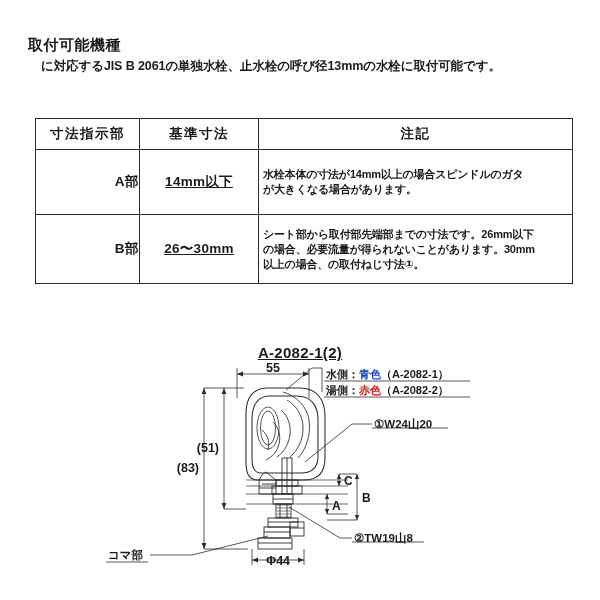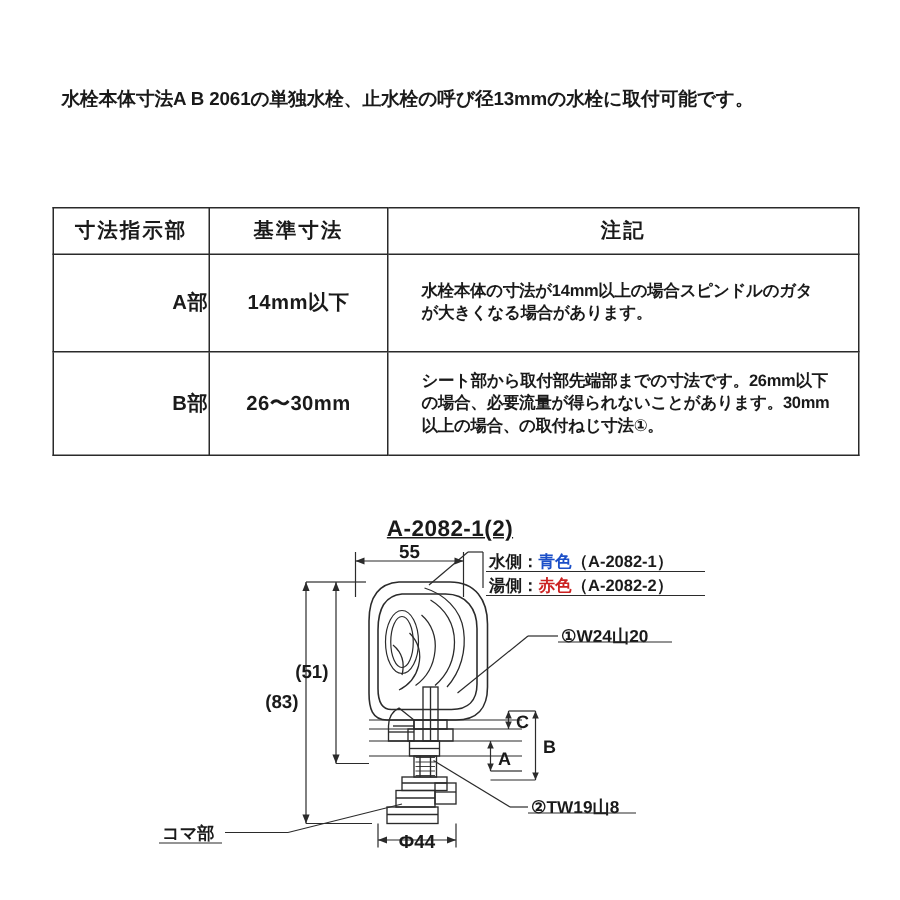--- a/index.html
+++ b/index.html
@@ -50,21 +50,20 @@
 
   
   .spec-table {
     position: absolute;
     left: 35px;
     top: 118px;
     width: 537px;
     border-collapse: collapse;
     table-layout: fixed;
     background: #fff;
-    margin-top: 20px;
   }
   .spec-table th,
   .spec-table td {
     border: 1px solid #2a2a2a;
     padding: 0;
     vertical-align: middle;
   }
   .spec-table th {
     height: 30px;
     font-size: 13.5px;
@@ -80,26 +79,27 @@
     text-align: right;
     font-size: 13.5px;
     font-weight: bold;
     letter-spacing: 0.5px;
   }
   .spec-table td.c-value {
     text-align: center;
     font-size: 13.5px;
     font-weight: bold;
     letter-spacing: 0.3px;
+    text-decoration: underline;
   }
   .spec-table td.c-note {
     font-size: 11px;
     line-height: 15px;
     font-weight: bold;
-    padding: 5px 6px 5px 22px;
+    padding: 5px 6px 5px 4px;
     letter-spacing: -0.2px;
     text-align: left;
   }
   .row-a td { height: 54px; }
   .row-b td { height: 58px; }
   .row-c td { height: 52px; }
 
   
   .drawing-title {
     position: absolute;
@@ -123,23 +123,24 @@
   .drawing-area svg { display: block; }
 
   .legend-water { fill: #1b4fc8; }
   .legend-hot   { fill: #cc2222; }
 </style>
 </head>
 <body>
 
 <div class="page">
 
+  <div class="heading">取付可能機種</div>
 
   <div class="bullets">
-    <div class="bullet-line indent">水栓本体寸法A B 2061の単独水栓、止水栓の呼び径13mmの水栓に取付可能です。</div>
+    <div class="bullet-line indent">に対応するJIS B 2061の単独水栓、止水栓の呼び径13mmの水栓に取付可能です。</div>
   </div>
 
   <table class="spec-table">
     <colgroup>
       <col class="col-part">
         <col class="col-value">
         <col class="col-note">
     </colgroup>
     <thead>
       <tr>

